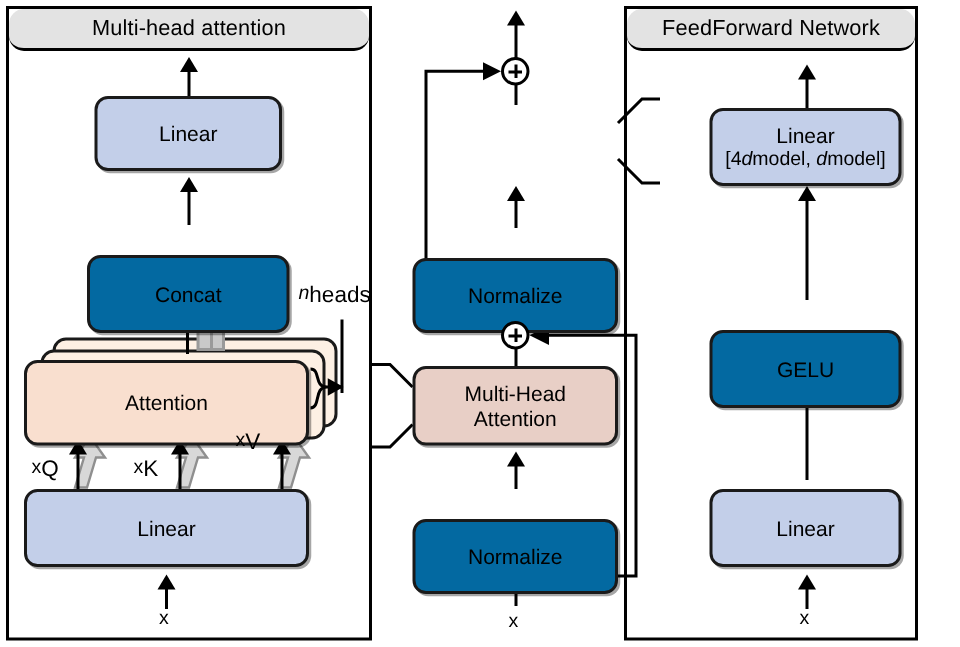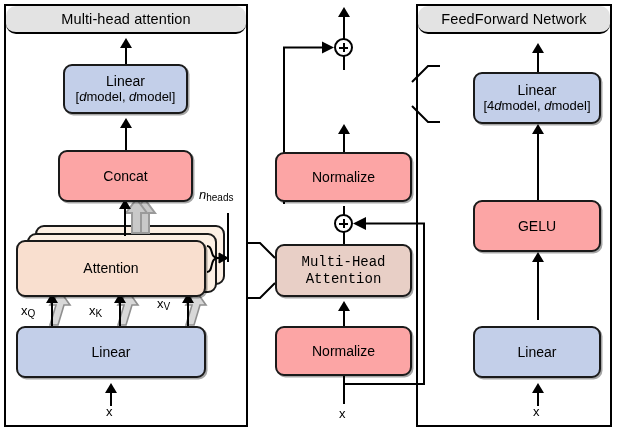--- a/index.html
+++ b/index.html
@@ -11,59 +11,58 @@
     background:#e3e3e3;display:flex;align-items:center;justify-content:center;
     font-size:14.5px;letter-spacing:.1px;box-sizing:border-box;border-radius:10px;}
 
   .nodebox{position:absolute;box-sizing:border-box;border:2px solid #1a1a1a;border-radius:9px;
     display:flex;flex-direction:column;align-items:center;justify-content:center;
     font-size:14px;line-height:1.15;text-align:center;z-index:6;
     box-shadow:1.5px 1.5px 0 rgba(0,0,0,.35);}
   .nodebox .l2{font-size:13px;margin-top:1px;}
 
   .blue{background:#c3cfe9;}
-  .cream{background:#fca5a5;}
+  .cream{background:#0369a1;margin-top:20px;}
   .peach{background:#f9dfcf;}
-  .rose{background:#e8cfc6;font-family:Liberation Mono, monospace;}
+  .rose{background:#e8cfc6;}
   .green{background:#dfeedd;}
 
   
   .vline{position:absolute;background:#000;width:2px;z-index:3;}
   .arrowup{position:absolute;width:0;height:0;border-left:6px solid transparent;
     border-right:6px solid transparent;border-bottom:10px solid #000;z-index:4;}
 
   .plus{position:absolute;width:19px;height:19px;border:2px solid #000;border-radius:50%;
     background:#fff;z-index:7;box-sizing:border-box;}
   .plus:before,.plus:after{content:"";position:absolute;background:#000;}
   .plus:before{left:3px;right:3px;top:7px;height:2px;}
   .plus:after{top:3px;bottom:3px;left:7px;width:2px;}
 
   .lbl{position:absolute;font-size:13px;z-index:8;white-space:nowrap;}
-  .lbl .sub{font-size:10px;vertical-align:-2px;}
+  .lbl .sub{font-size:15px;vertical-align:-2px;}
   .ital{font-style:italic;}
   .stack{position:absolute;border:2px solid #1a1a1a;border-radius:9px;background:#fdf0e4;
     box-sizing:border-box;}
   svg.ov{position:absolute;left:0;top:0;width:640px;height:431px;z-index:5;pointer-events:none;}
   svg.ovback{z-index:1;}
 </style>
 </head>
 <body>
 
 <div id="root">
 
   <div class="panel" style="left:4px;top:4px;width:244px;height:423px;">
     <div class="panel-title">Multi-head attention</div>
   </div>
 
   <div class="vline" style="left:125px;top:44px;height:26px;"></div>
   <div class="arrowup" style="left:120px;top:38px;"></div>
 
   <div class="nodebox blue" style="left:63px;top:64px;width:125px;height:50px;">
     <span>Linear</span>
-    <span class="l2">[<i class="ital">d</i><span class="sub">model</span>, <i class="ital">d</i><span class="sub">model</span>]</span>
   </div>
 
   <div class="vline" style="left:125px;top:126px;height:24px;"></div>
   <div class="arrowup" style="left:120px;top:118px;"></div>
 
   <div class="nodebox cream" style="left:58px;top:150px;width:135px;height:52px;">
     <span>Concat</span>
   </div>
 
   <svg class="ov ovback">
@@ -104,21 +103,21 @@
   <div class="arrowup" style="left:114px;top:293px;"></div>
   <div class="vline" style="left:187px;top:300px;height:26px;"></div>
   <div class="arrowup" style="left:182px;top:293px;"></div>
 
   <div class="lbl" style="left:21px;top:303px;">
     <span>x</span><span class="sub">Q</span>
   </div>
   <div class="lbl" style="left:89px;top:303px;">
     <span>x</span><span class="sub">K</span>
   </div>
-  <div class="lbl" style="left:157px;top:296px;">
+  <div class="lbl" style="left:157px;top:285px;">
     <span>x</span><span class="sub">V</span>
   </div>
 
   <div class="nodebox blue" style="left:16px;top:326px;width:190px;height:52px;">
     <span>Linear</span>
   </div>
 
   <div class="vline" style="left:110px;top:390px;height:16px;"></div>
   <div class="arrowup" style="left:105px;top:383px;"></div>
   <div class="lbl" style="left:106px;top:404px;">x</div>

